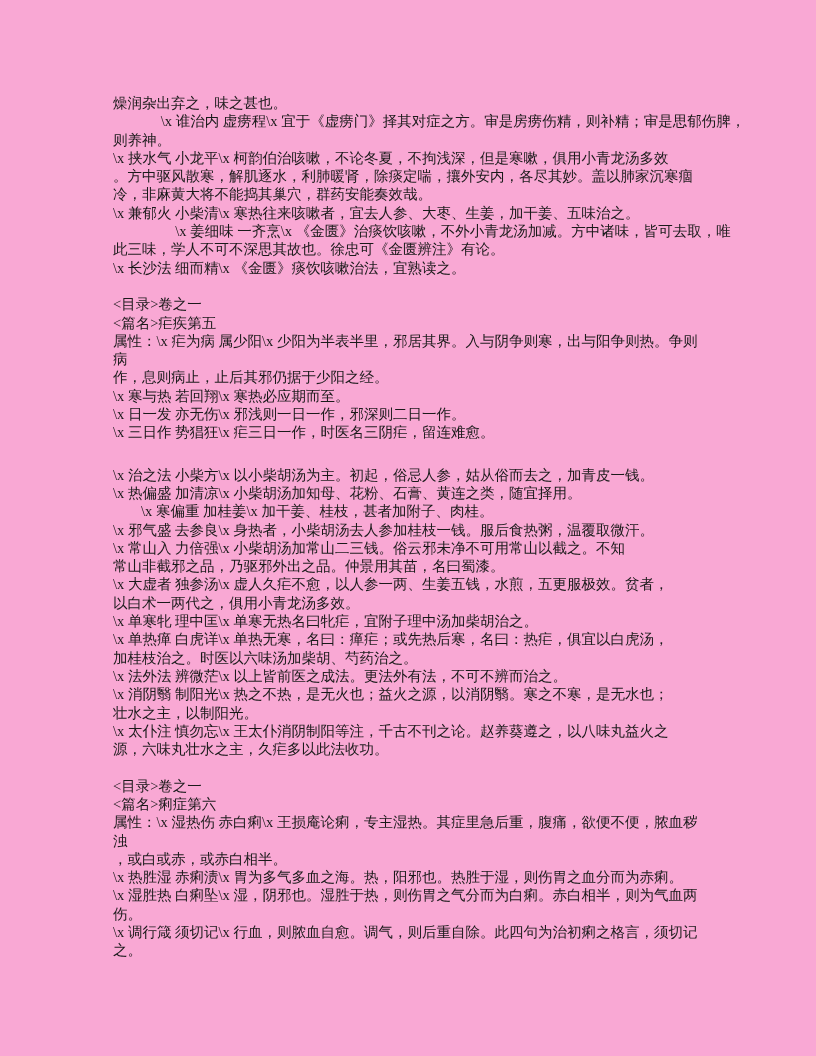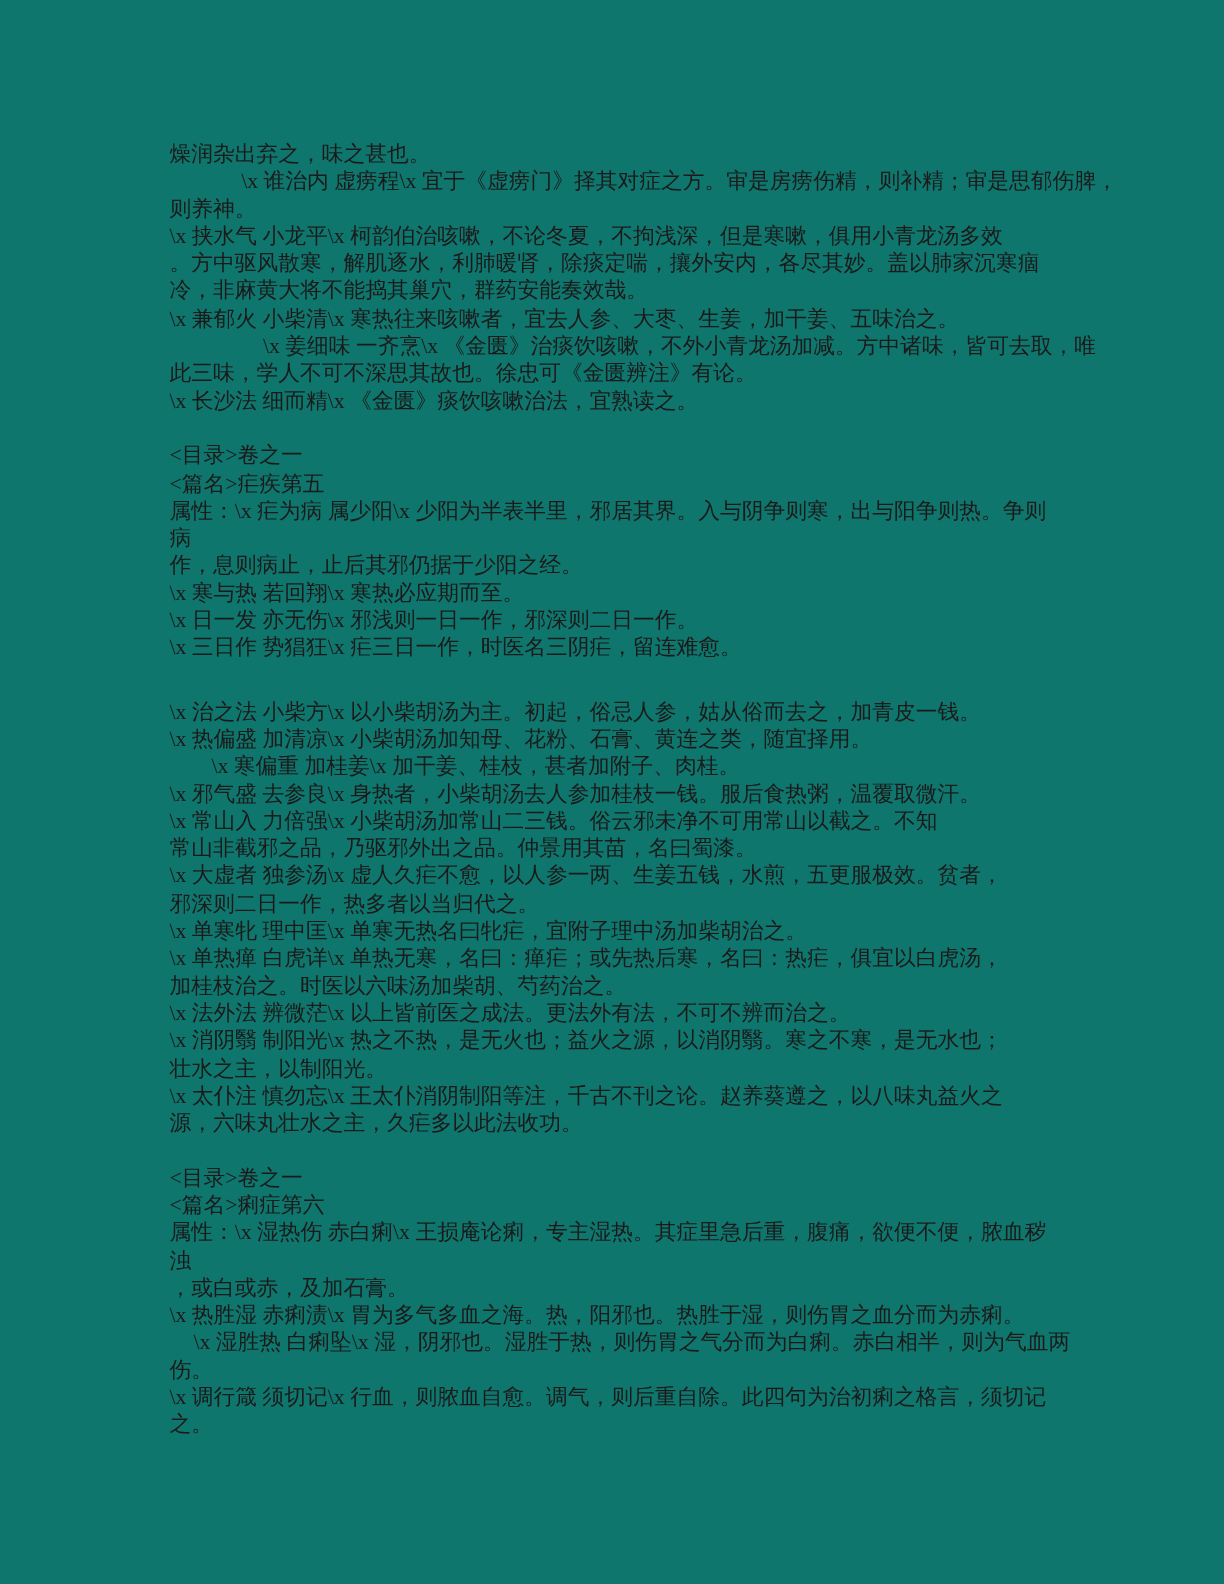--- a/index.html
+++ b/index.html
@@ -29,21 +29,21 @@
     line-height: 18.3px;
     height: 18.3px;
     white-space: pre;
     color: #1a1a1a;
     letter-spacing: 0;
   }
 </style>
 </head>
 <body>
 
-<div class="page" style="background: #0f766e;">
+<div class="page" style="background: #f9a8d4;">
   <div class="text-block" id="text-block">
       <div class="text-line" style="color: rgb(26, 26, 26);">燥润杂出弃之，味之甚也。</div>
       <div class="text-line" style="color: rgb(26, 26, 26); text-align: center;">\x 谁治内 虚痨程\x 宜于《虚痨门》择其对症之方。审是房痨伤精，则补精；审是思郁伤脾，</div>
       <div class="text-line" style="color: rgb(26, 26, 26);">则养神。</div>
       <div class="text-line" style="color: rgb(26, 26, 26);">\x 挟水气 小龙平\x 柯韵伯治咳嗽，不论冬夏，不拘浅深，但是寒嗽，俱用小青龙汤多效</div>
       <div class="text-line" style="color: rgb(26, 26, 26);">。方中驱风散寒，解肌逐水，利肺暖肾，除痰定喘，攘外安内，各尽其妙。盖以肺家沉寒痼</div>
       <div class="text-line" style="color: rgb(26, 26, 26);">冷，非麻黄大将不能捣其巢穴，群药安能奏效哉。</div>
       <div class="text-line" style="color: rgb(26, 26, 26);">\x 兼郁火 小柴清\x 寒热往来咳嗽者，宜去人参、大枣、生姜，加干姜、五味治之。</div>
       <div class="text-line" style="color: rgb(26, 26, 26); text-align: center;">\x 姜细味 一齐烹\x 《金匮》治痰饮咳嗽，不外小青龙汤加减。方中诸味，皆可去取，唯</div>
       <div class="text-line" style="color: rgb(26, 26, 26);">此三味，学人不可不深思其故也。徐忠可《金匮辨注》有论。</div>
@@ -57,34 +57,34 @@
       <div class="text-line" style="color: rgb(26, 26, 26);">\x 寒与热 若回翔\x 寒热必应期而至。</div>
       <div class="text-line" style="color: rgb(26, 26, 26);">\x 日一发 亦无伤\x 邪浅则一日一作，邪深则二日一作。</div>
       <div class="text-line" style="color: rgb(26, 26, 26);">\x 三日作 势猖狂\x 疟三日一作，时医名三阴疟，留连难愈。</div>
       <div class="text-line" style="color: rgb(26, 26, 26); margin-top: 24px;">\x 治之法 小柴方\x 以小柴胡汤为主。初起，俗忌人参，姑从俗而去之，加青皮一钱。</div>
       <div class="text-line" style="color: rgb(26, 26, 26);">\x 热偏盛 加清凉\x 小柴胡汤加知母、花粉、石膏、黄连之类，随宜择用。</div>
       <div class="text-line" style="color: rgb(26, 26, 26); margin-left: 28px;">\x 寒偏重 加桂姜\x 加干姜、桂枝，甚者加附子、肉桂。</div>
       <div class="text-line" style="color: rgb(26, 26, 26);">\x 邪气盛 去参良\x 身热者，小柴胡汤去人参加桂枝一钱。服后食热粥，温覆取微汗。</div>
       <div class="text-line" style="color: rgb(26, 26, 26);">\x 常山入 力倍强\x 小柴胡汤加常山二三钱。俗云邪未净不可用常山以截之。不知</div>
       <div class="text-line" style="color: rgb(26, 26, 26);">常山非截邪之品，乃驱邪外出之品。仲景用其苗，名曰蜀漆。</div>
       <div class="text-line" style="color: rgb(26, 26, 26);">\x 大虚者 独参汤\x 虚人久疟不愈，以人参一两、生姜五钱，水煎，五更服极效。贫者，</div>
-      <div class="text-line" style="color: rgb(26, 26, 26);">邪深则二日一作，热多者以当归代之。</div>
+      <div class="text-line" style="color: rgb(26, 26, 26);">以白术一两代之，俱用小青龙汤多效。</div>
       <div class="text-line" style="color: rgb(26, 26, 26);">\x 单寒牝 理中匡\x 单寒无热名曰牝疟，宜附子理中汤加柴胡治之。</div>
       <div class="text-line" style="color: rgb(26, 26, 26);">\x 单热瘅 白虎详\x 单热无寒，名曰：瘅疟；或先热后寒，名曰：热疟，俱宜以白虎汤，</div>
       <div class="text-line" style="color: rgb(26, 26, 26);">加桂枝治之。时医以六味汤加柴胡、芍药治之。</div>
       <div class="text-line" style="color: rgb(26, 26, 26);">\x 法外法 辨微茫\x 以上皆前医之成法。更法外有法，不可不辨而治之。</div>
       <div class="text-line" style="color: rgb(26, 26, 26);">\x 消阴翳 制阳光\x 热之不热，是无火也；益火之源，以消阴翳。寒之不寒，是无水也；</div>
       <div class="text-line" style="color: rgb(26, 26, 26);">壮水之主，以制阳光。</div>
       <div class="text-line" style="color: rgb(26, 26, 26);">\x 太仆注 慎勿忘\x 王太仆消阴制阳等注，千古不刊之论。赵养葵遵之，以八味丸益火之</div>
       <div class="text-line" style="color: rgb(26, 26, 26);">源，六味丸壮水之主，久疟多以此法收功。</div>
       <div class="text-line" style="color: rgb(26, 26, 26);">&nbsp;</div>
       <div class="text-line" style="color: rgb(26, 26, 26);">&lt;目录&gt;卷之一</div>
       <div class="text-line" style="color: rgb(26, 26, 26);">&lt;篇名&gt;痢症第六</div>
       <div class="text-line" style="color: rgb(26, 26, 26);">属性：\x 湿热伤 赤白痢\x 王损庵论痢，专主湿热。其症里急后重，腹痛，欲便不便，脓血秽</div>
       <div class="text-line" style="color: rgb(26, 26, 26);">浊</div>
-      <div class="text-line" style="color: rgb(26, 26, 26);">，或白或赤，及加石膏。</div>
+      <div class="text-line" style="color: rgb(26, 26, 26);">，或白或赤，或赤白相半。</div>
       <div class="text-line" style="color: rgb(26, 26, 26);">\x 热胜湿 赤痢渍\x 胃为多气多血之海。热，阳邪也。热胜于湿，则伤胃之血分而为赤痢。</div>
-      <div class="text-line" style="color: rgb(26, 26, 26); margin-left: 16px;">\x 湿胜热 白痢坠\x 湿，阴邪也。湿胜于热，则伤胃之气分而为白痢。赤白相半，则为气血两</div>
+      <div class="text-line" style="color: rgb(26, 26, 26);">\x 湿胜热 白痢坠\x 湿，阴邪也。湿胜于热，则伤胃之气分而为白痢。赤白相半，则为气血两</div>
       <div class="text-line" style="color: rgb(26, 26, 26);">伤。</div>
       <div class="text-line" style="color: rgb(26, 26, 26);">\x 调行箴 须切记\x 行血，则脓血自愈。调气，则后重自除。此四句为治初痢之格言，须切记</div>
       <div class="text-line" style="color: rgb(26, 26, 26);">之。</div>
     </div>
 </div>
 
 </body></html>

